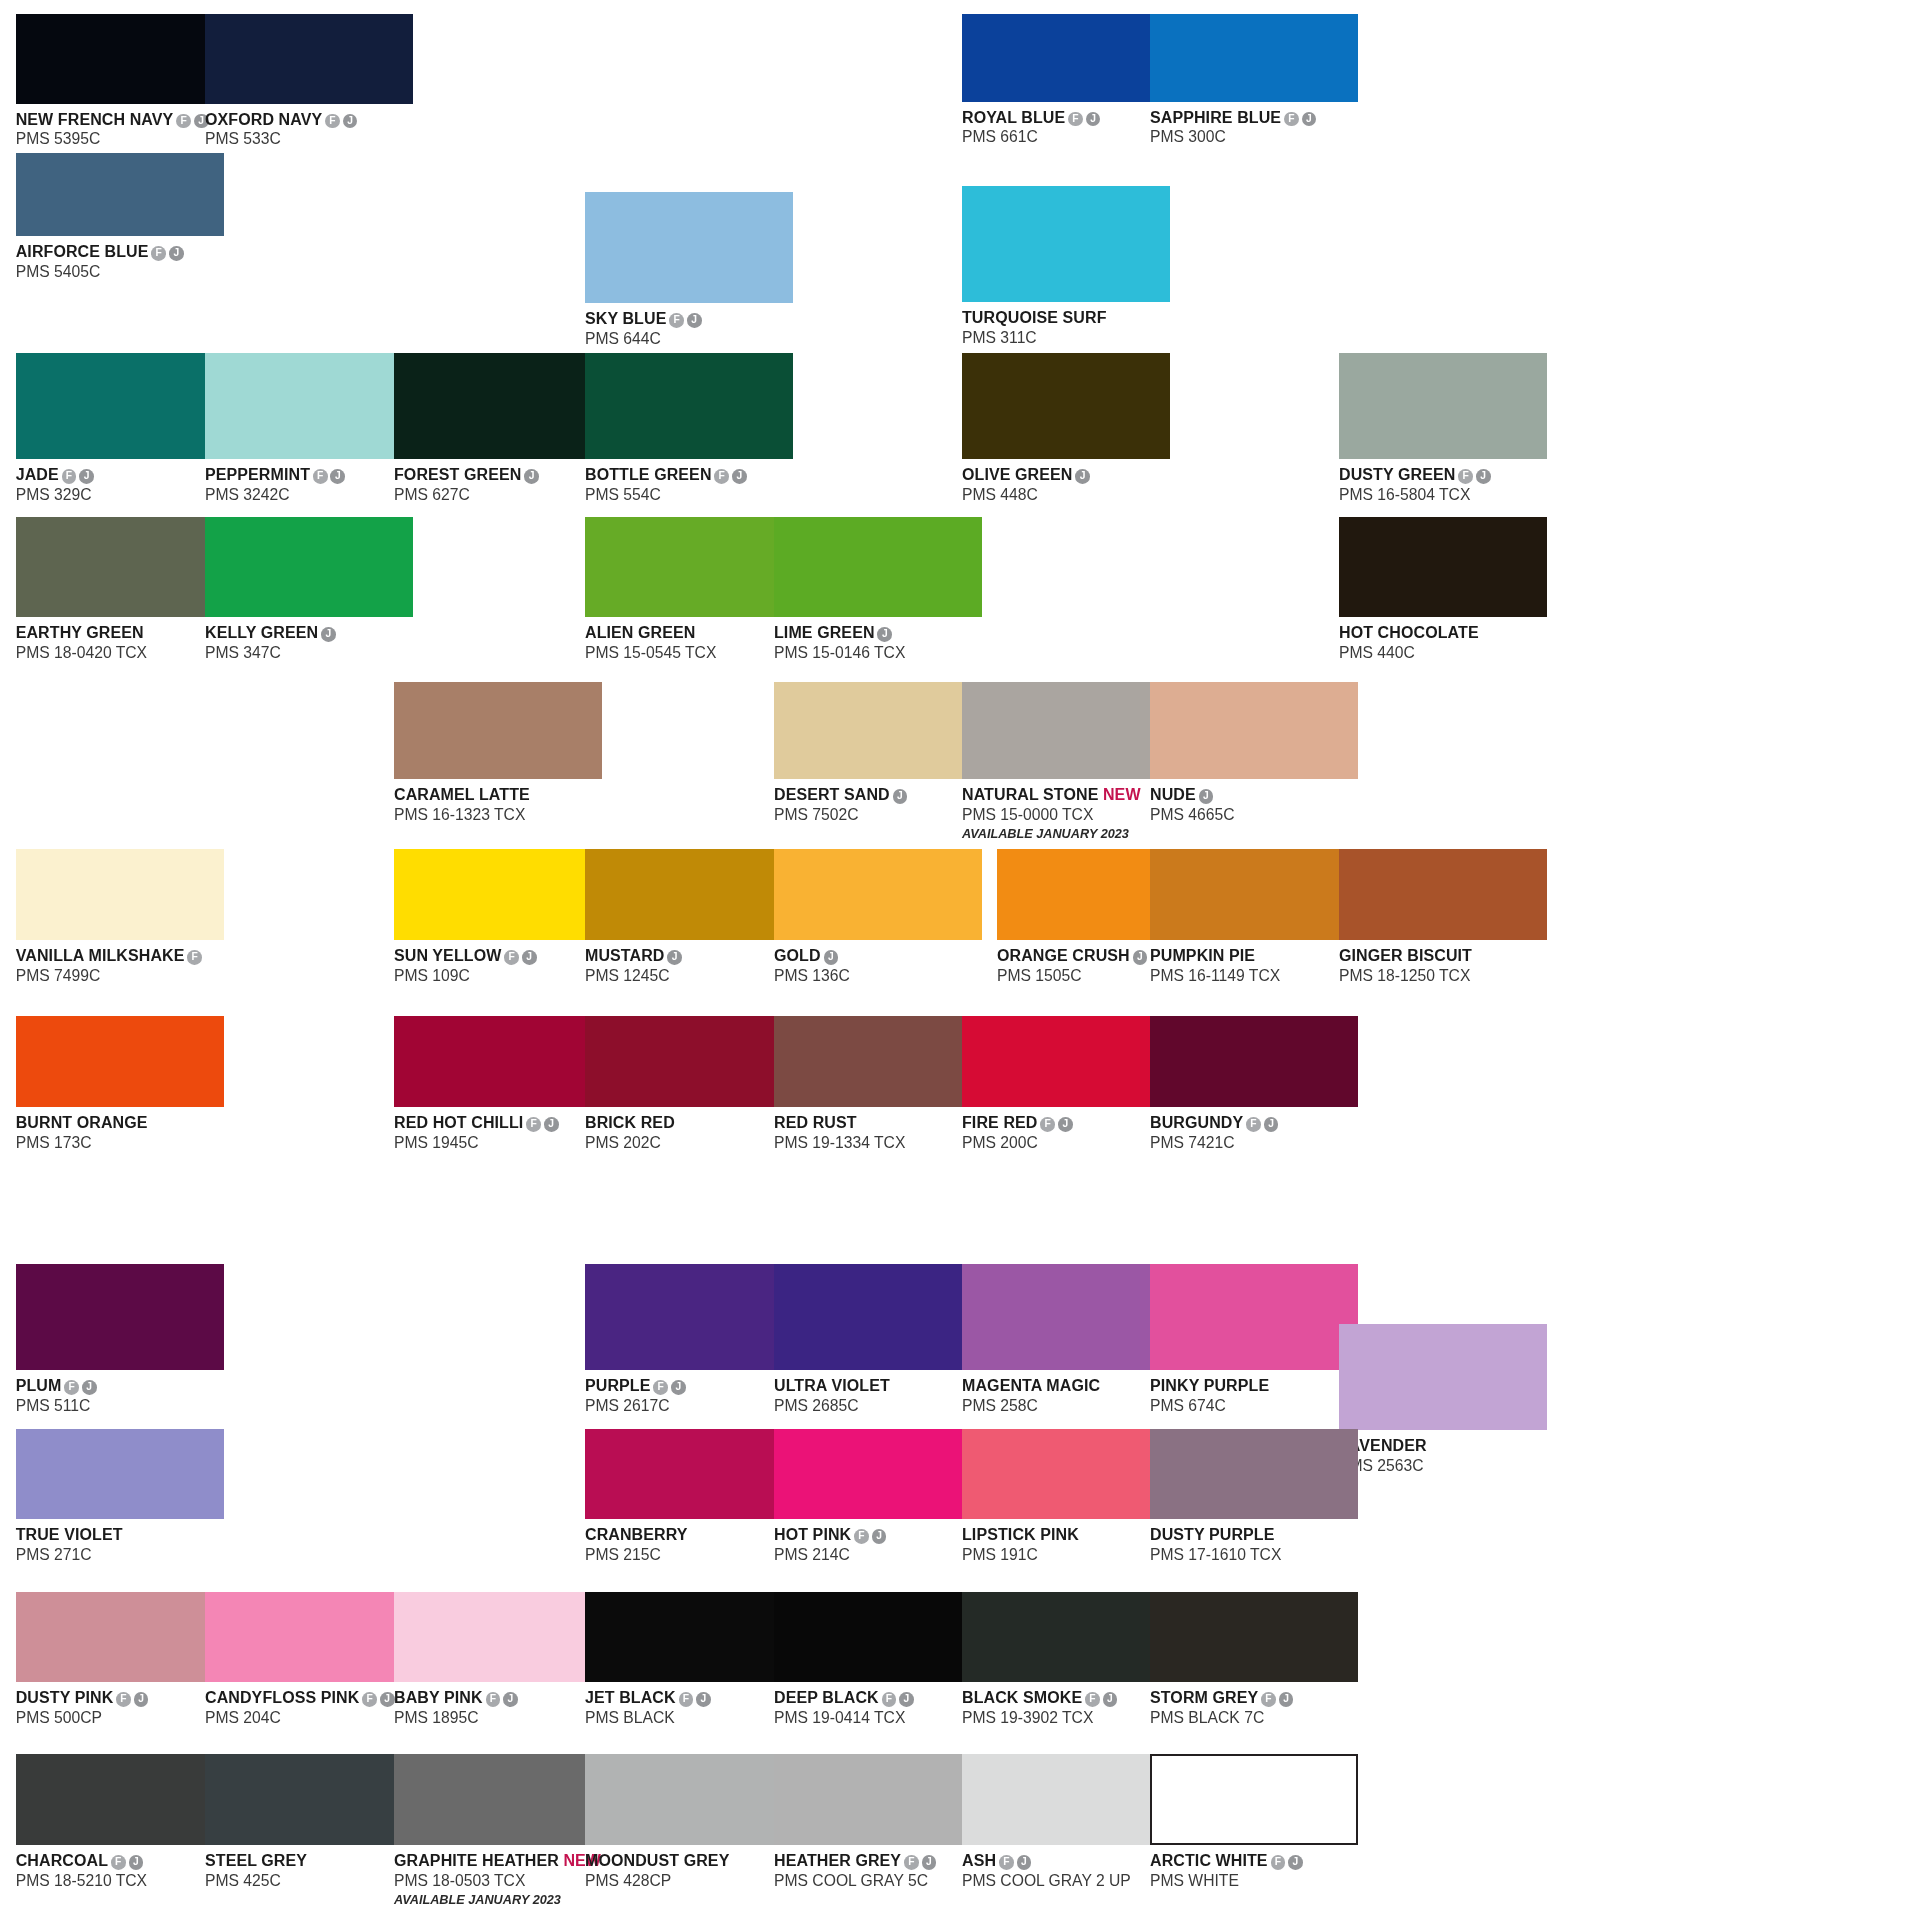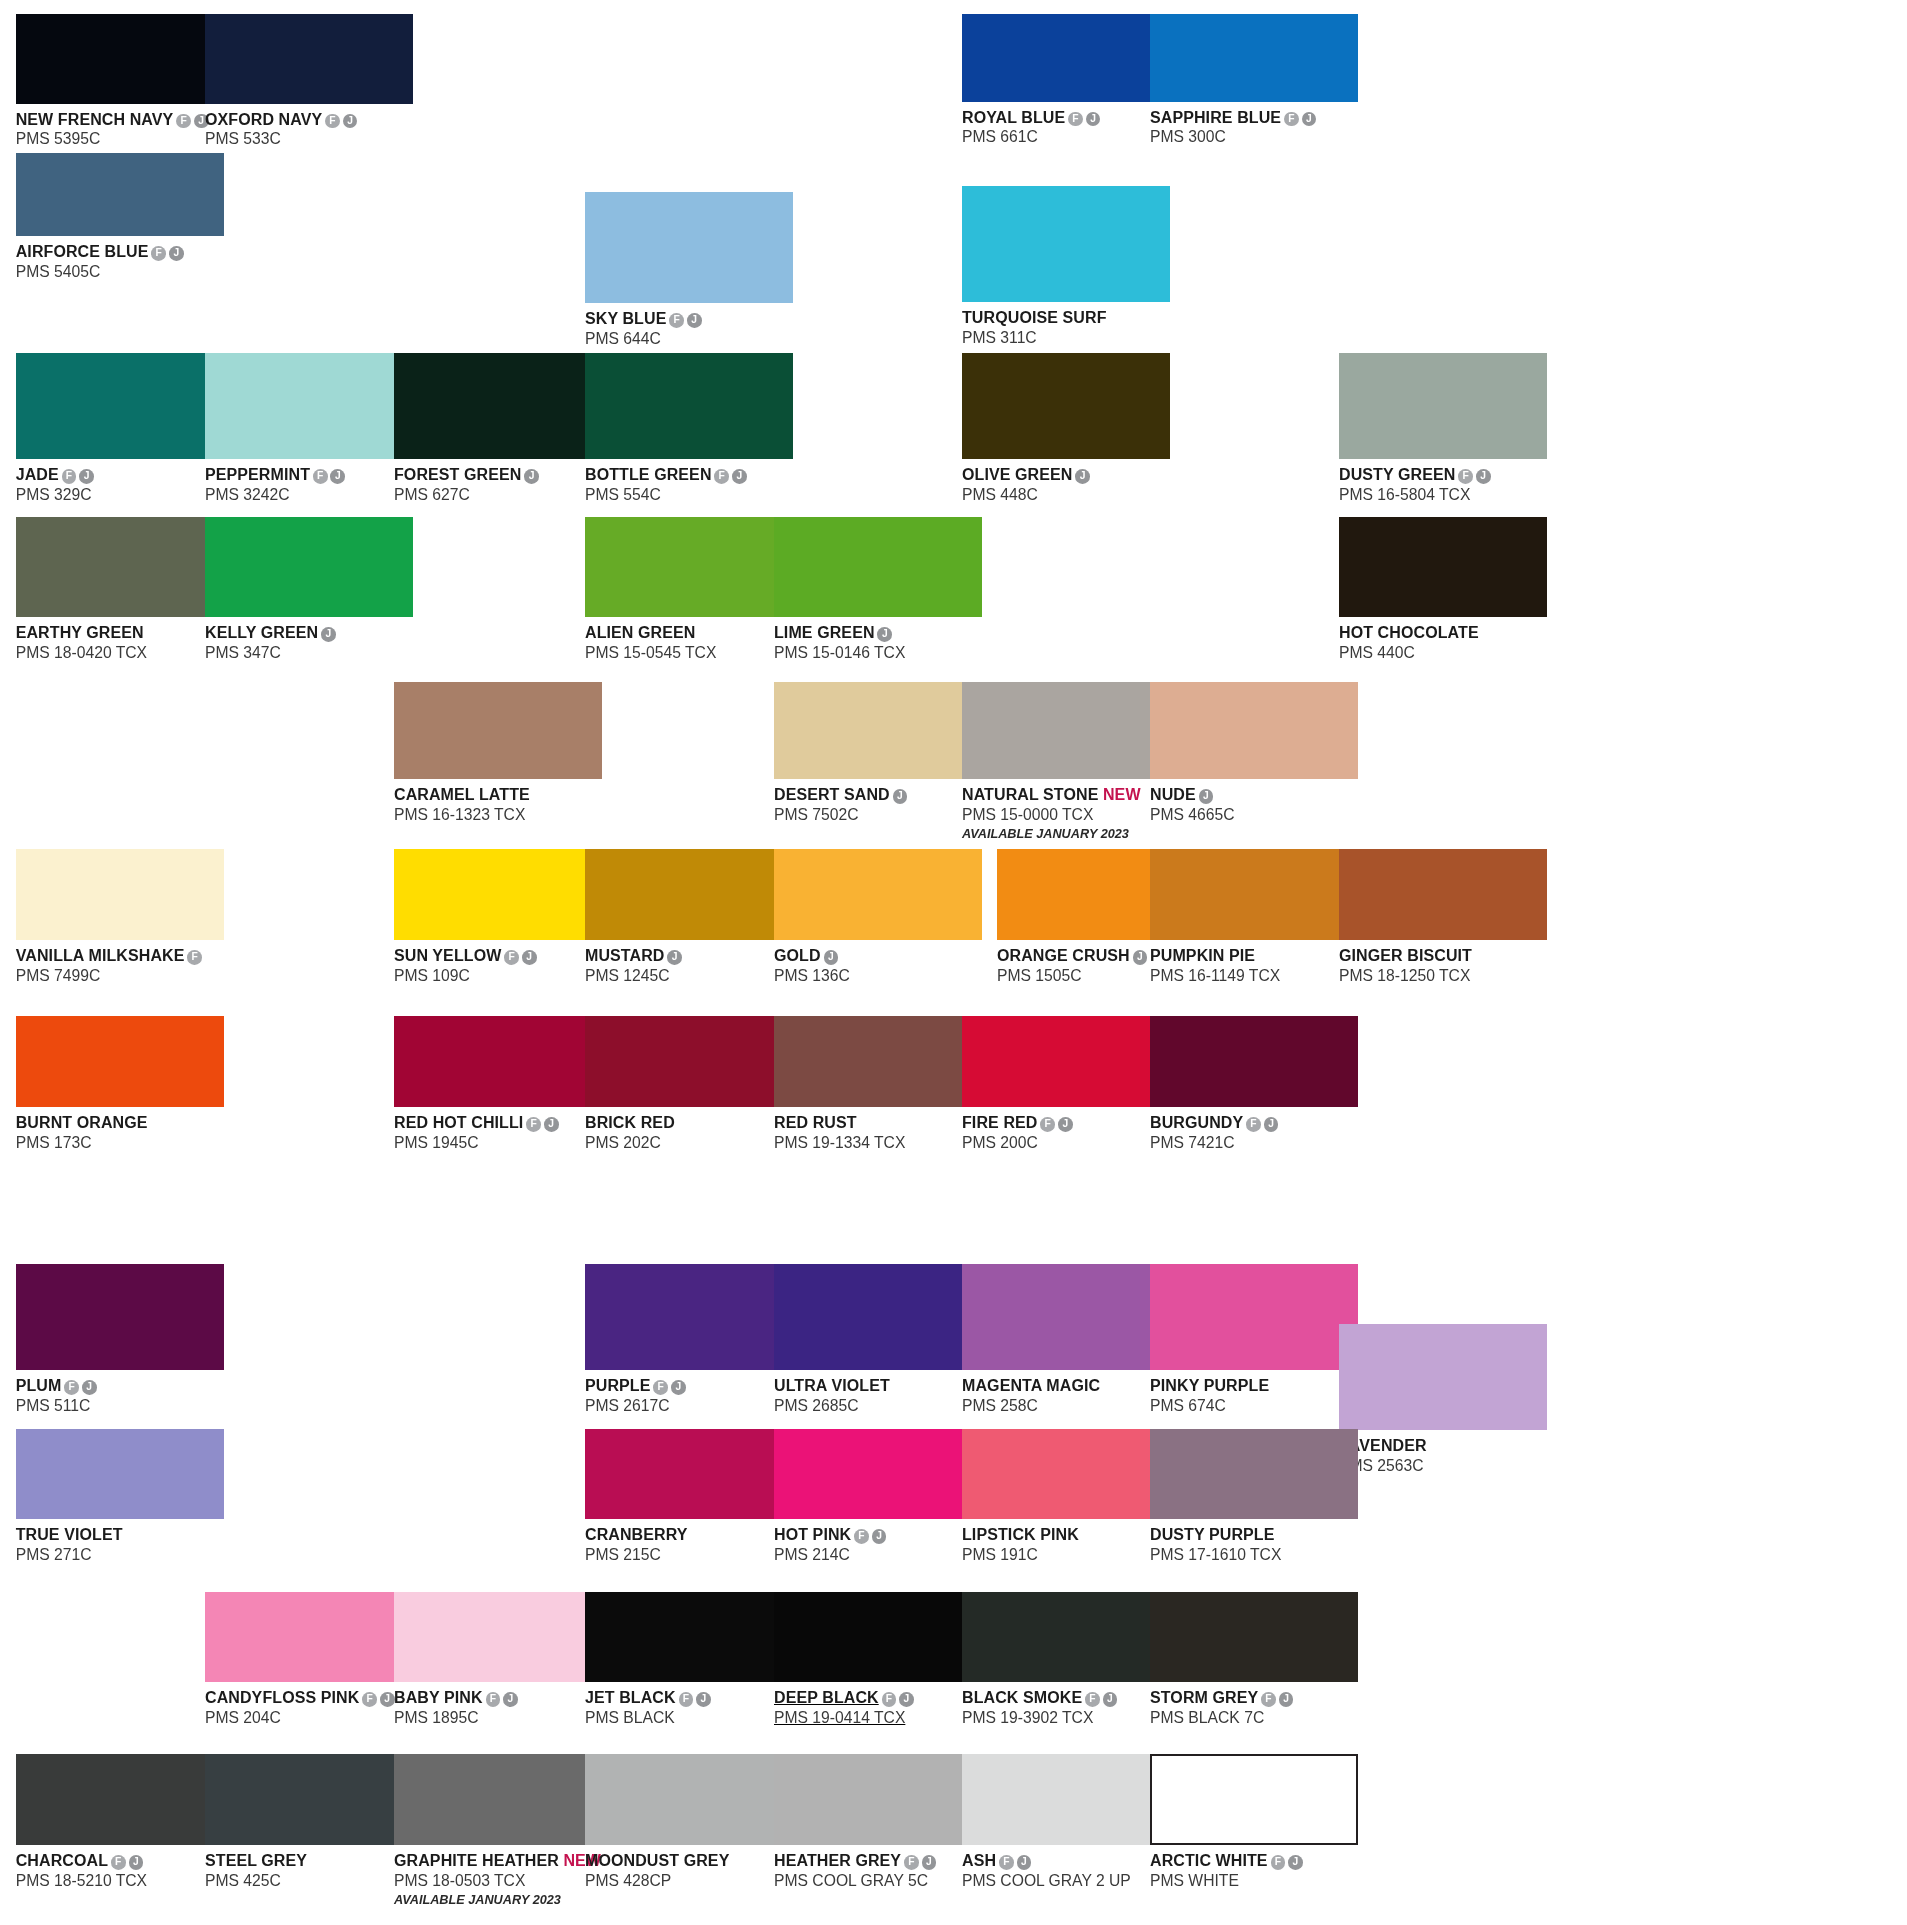--- a/index.html
+++ b/index.html
@@ -362,20 +362,27 @@
         <div class="pms">PMS 191C</div>
       </div>
     </div>
     <div class="cell" style="left: 1150px; top: 1429px;">
       <div class="sw" style="height: 90px; background: rgb(138, 113, 131);"></div>
       <div class="meta">
         <div class="nameline"><span>DUSTY PURPLE</span></div>
         <div class="pms">PMS 17-1610 TCX</div>
       </div>
     </div>
+    <div class="cell" style="left: 15.7px; top: 1592px;">
+      <div class="sw" style="height: 90px; background: rgb(206, 143, 152);"></div>
+      <div class="meta">
+        <div class="nameline"><span>DUSTY PINK</span><span class="badge">F</span><span class="badge j">J</span></div>
+        <div class="pms">PMS 500CP</div>
+      </div>
+    </div>
     <div class="cell" style="left: 205px; top: 1592px;">
       <div class="sw" style="height: 90px; background: rgb(244, 134, 181);"></div>
       <div class="meta">
         <div class="nameline"><span>CANDYFLOSS PINK</span><span class="badge">F</span><span class="badge j">J</span></div>
         <div class="pms">PMS 204C</div>
       </div>
     </div>
     <div class="cell" style="left: 394px; top: 1592px;">
       <div class="sw" style="height: 90px; background: rgb(249, 204, 223);"></div>
       <div class="meta">
@@ -383,21 +390,21 @@
         <div class="pms">PMS 1895C</div>
       </div>
     </div>
     <div class="cell" style="left: 585px; top: 1592px;">
       <div class="sw" style="height: 90px; background: rgb(11, 11, 11);"></div>
       <div class="meta">
         <div class="nameline"><span>JET BLACK</span><span class="badge">F</span><span class="badge j">J</span></div>
         <div class="pms">PMS BLACK</div>
       </div>
     </div>
-    <div class="cell" style="left: 774px; top: 1592px; text-decoration: underline;">
+    <div class="cell" style="left: 774px; top: 1592px;">
       <div class="sw" style="height: 90px; background: rgb(8, 8, 8);"></div>
       <div class="meta">
         <div class="nameline"><span>DEEP BLACK</span><span class="badge">F</span><span class="badge j">J</span></div>
         <div class="pms">PMS 19-0414 TCX</div>
       </div>
     </div>
     <div class="cell" style="left: 962px; top: 1592px;">
       <div class="sw" style="height: 90px; background: rgb(36, 42, 38);"></div>
       <div class="meta">
         <div class="nameline"><span>BLACK SMOKE</span><span class="badge">F</span><span class="badge j">J</span></div>

